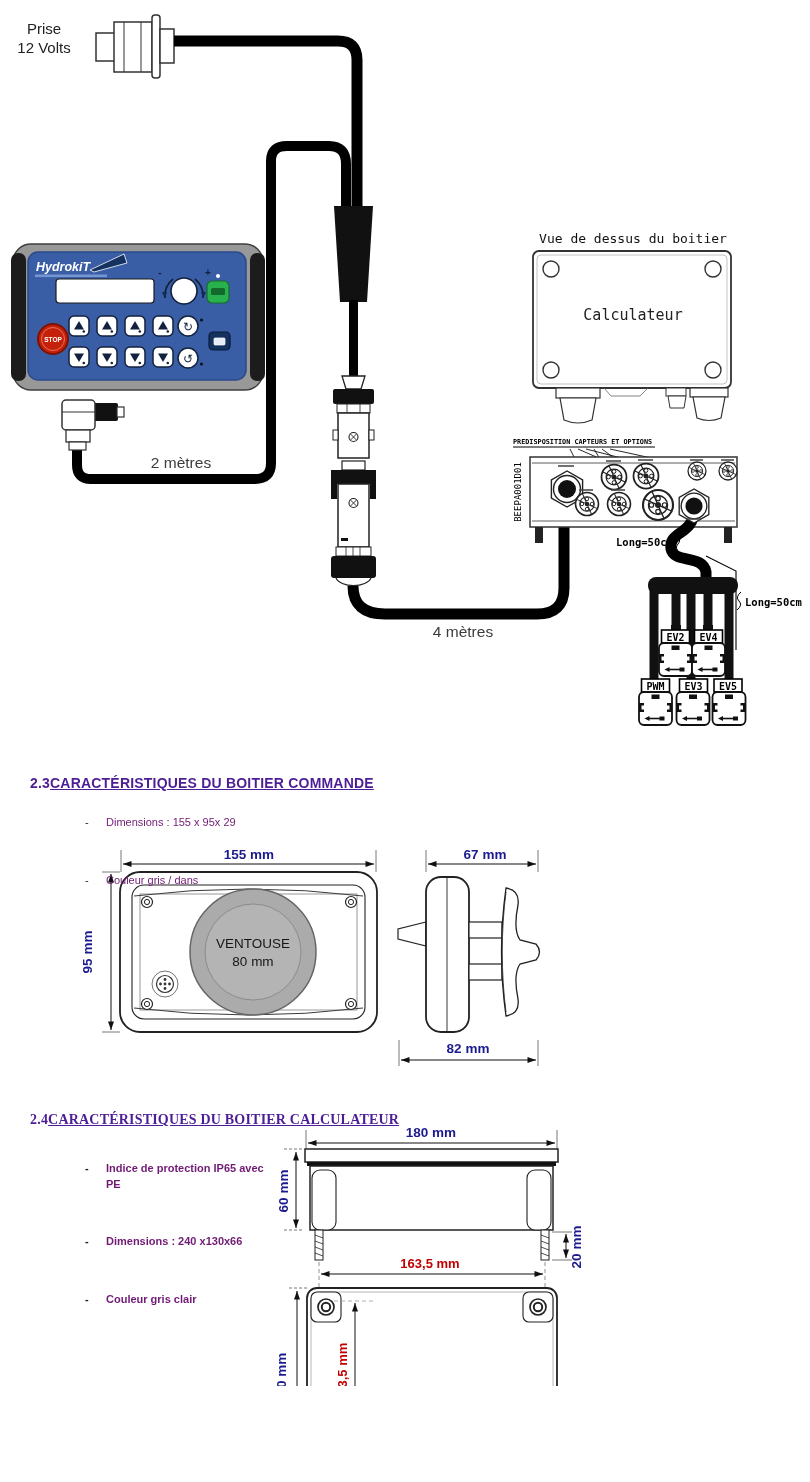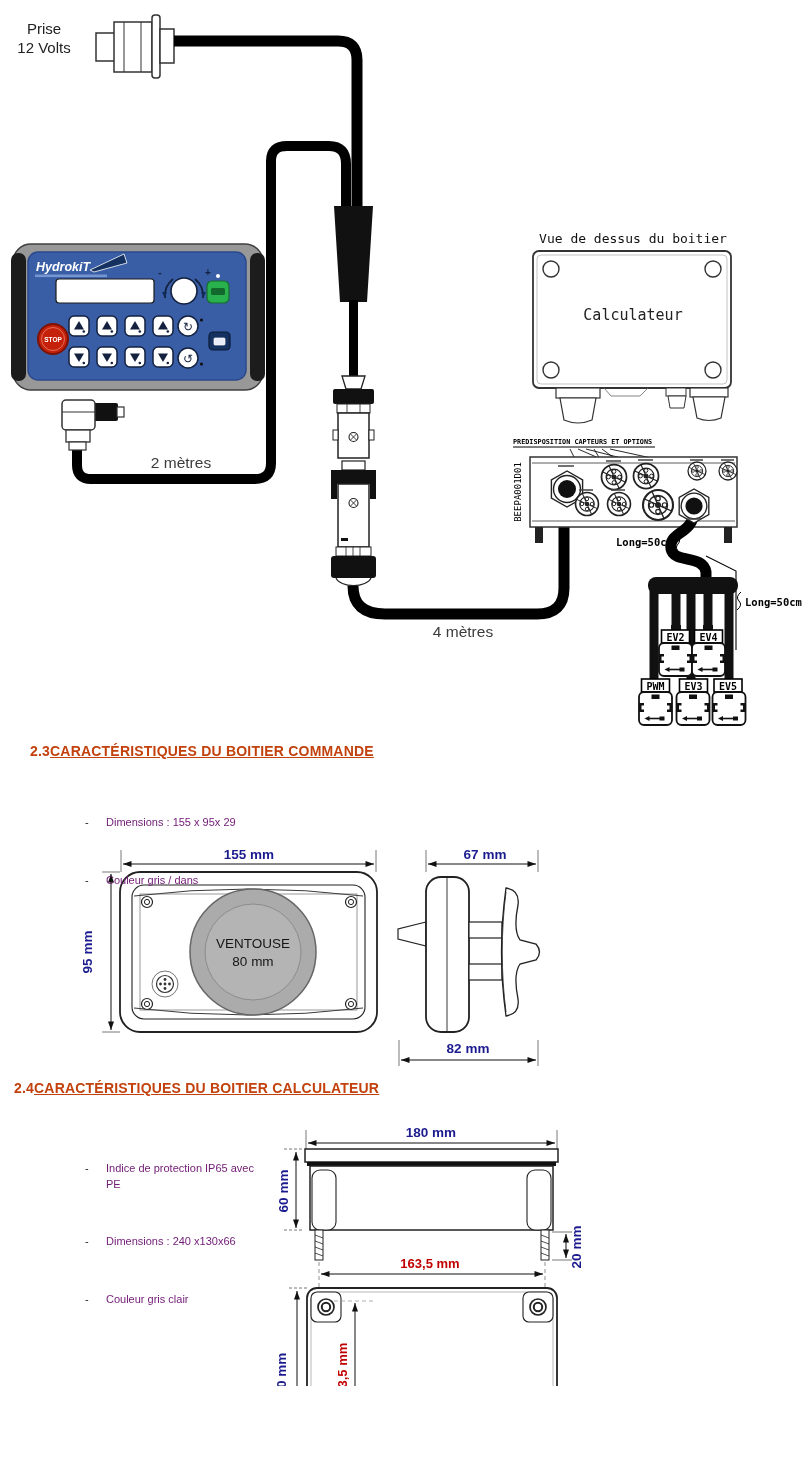--- a/index.html
+++ b/index.html
@@ -1,20 +1,20 @@
 <!DOCTYPE html>
 <html><head>
 <meta charset="utf-8">
 <style>
   html,body{margin:0;padding:0;background:#fff;}
   .page{position:relative;width:810px;height:1386px;background:#fff;overflow:hidden;
         font-family:"Liberation Sans", sans-serif;}
   .page svg{position:absolute;left:0;top:0;}
   .abs{position:absolute;}
-  .heading{position:absolute;font-size:14px;font-weight:bold;color:#c2410c;white-space:nowrap;letter-spacing:.2px;}
+  .heading{position:absolute;font-size:14px;font-weight:bold;color:#4c1d95;white-space:nowrap;letter-spacing:.2px;margin-top:32px;}
   .heading .hu{text-decoration:underline;}
   .bullets{position:absolute;}
   .brow{position:relative;padding-left:21px;margin-bottom:9px;font-size:11px;color:#701a75;line-height:15.5px;margin-top:42px;}
   .brow::before{content:"-";position:absolute;left:0;top:0;color:#1c1c1c;}
   .bullets.wide .brow{margin-bottom:6px;}
   svg text{font-family:"Liberation Sans", sans-serif;}
   svg text.cad{font-family:"DejaVu Sans Mono", monospace;}
   svg text.dim{font-weight:bold;}
 </style>
 </head>
@@ -469,23 +469,23 @@
 
 <div class="heading" style="left:30px;top:743px;">
   <span>2.3</span><span class="hu">CARACTÉRISTIQUES DU BOITIER COMMANDE</span>
 </div>
 
 <div class="bullets" style="left:85px;top:773px;width:330px;">
   <div class="brow"><span>Dimensions : 155 x 95x 29</span></div>
   <div class="brow"><span>Couleur gris / dans</span></div>
 </div>
 
-<div class="heading" style="left:14px;top:1080px;">
+<div class="heading" style="left:30px;top:1080px;font-family:Liberation Serif, serif;">
   <span>2.4</span><span class="hu">CARACTÉRISTIQUES DU BOITIER CALCULATEUR</span>
 </div>
 
-<div class="bullets wide" style="left:85px;top:1119px;width:214px;">
+<div class="bullets wide" style="left:85px;top:1119px;width:214px;font-weight:bold;">
   <div class="brow" style="width:165px;"><span>Indice de protection IP65 avec PE</span></div>
   <div class="brow"><span>Dimensions : 240 x130x66</span></div>
   <div class="brow"><span>Couleur gris clair</span></div>
 </div>
 
 </div>
 
 </body></html>

